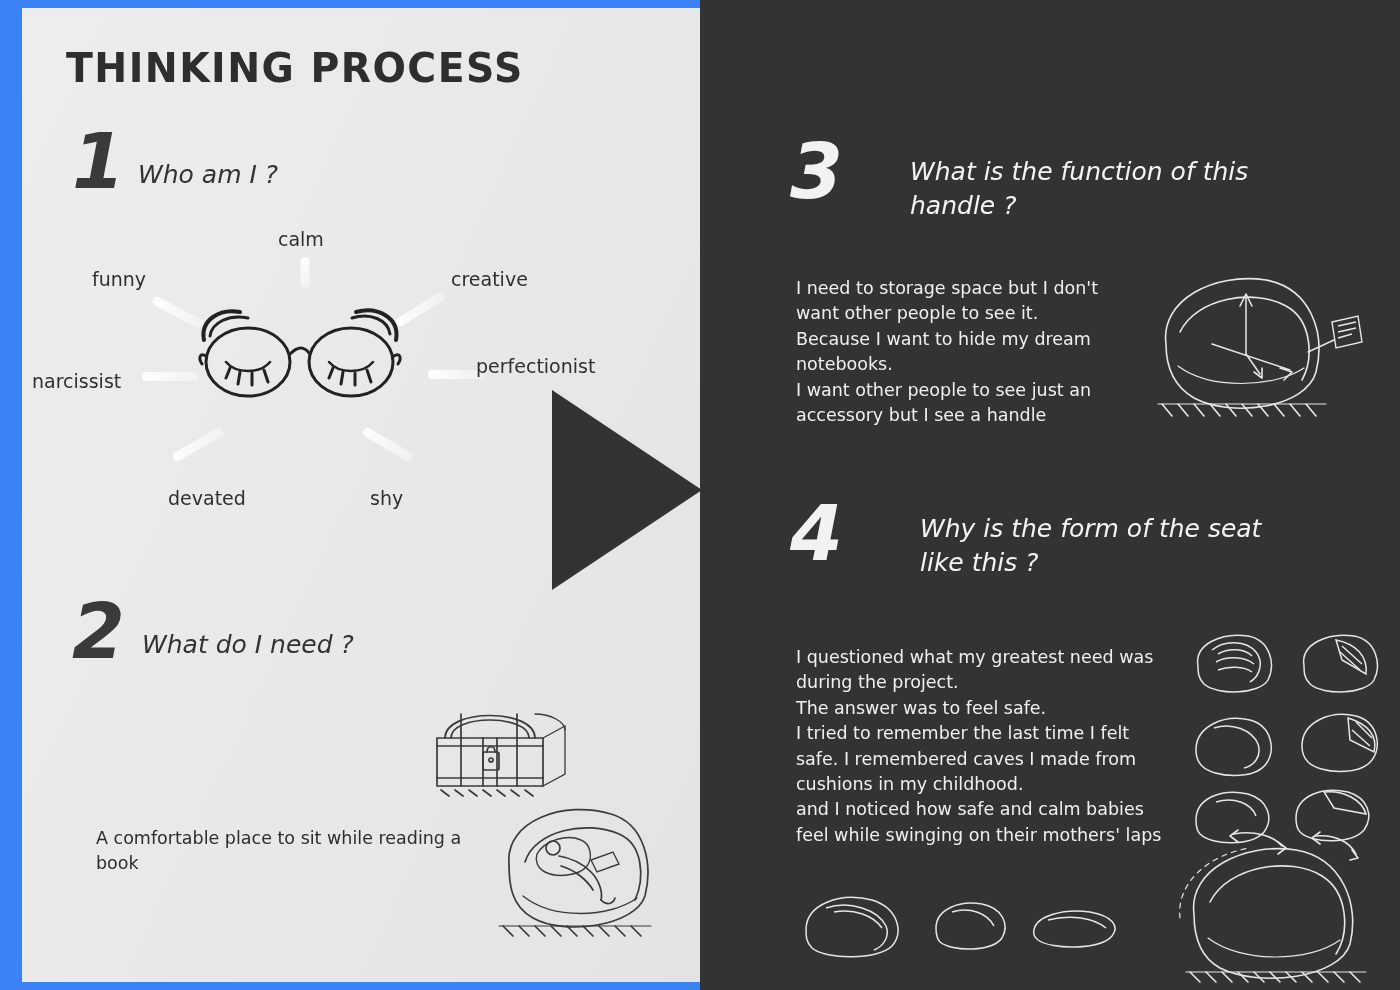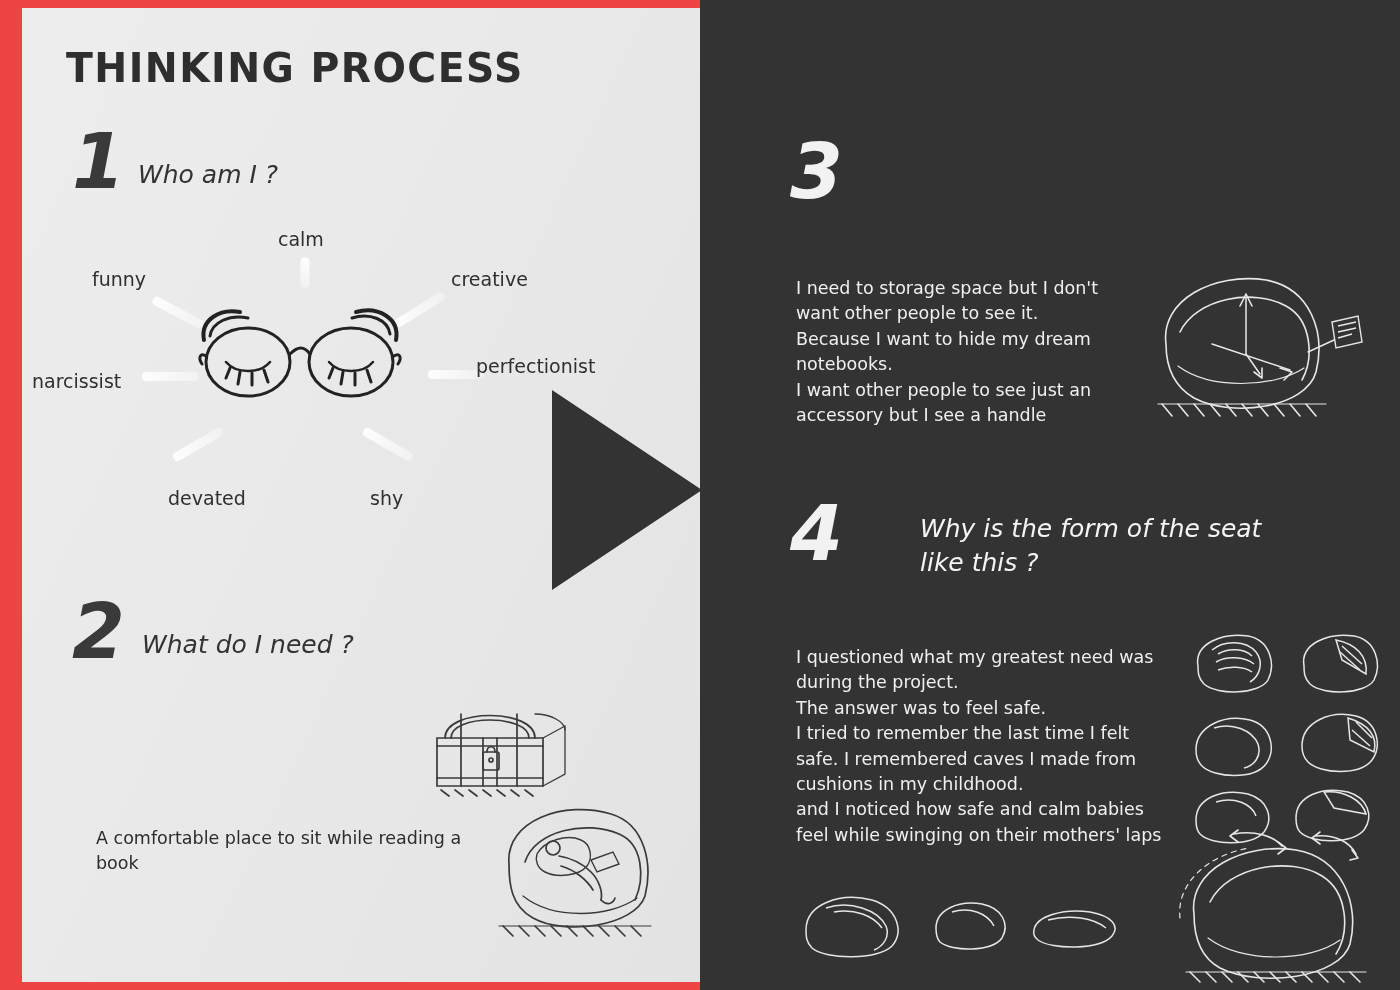--- a/index.html
+++ b/index.html
@@ -5,21 +5,21 @@
   * { box-sizing: border-box; margin: 0; padding: 0; }
   html, body {
     width: 1400px; height: 990px;
     font-family: "DejaVu Sans", sans-serif;
     overflow: hidden;
     background: #ffffff;
   }
   #board {
     position: relative;
     width: 1400px; height: 990px;
-    background: #ef4444;
+    background: #3b82f6;
     text-decoration: underline;
   }
   
   .left-panel {
     position: absolute;
     left: 22px; top: 8px;
     width: 680px; height: 974px;
     background: linear-gradient(115deg,#ededed 0%, #e9e9e9 45%, #e3e3e3 100%);
   }
   
@@ -185,20 +185,21 @@
         <path d="M66,66 C80,70 92,80 98,90"></path>
         <path d="M96,60 L118,52 L124,64 L102,72 Z" stroke-width="1.4"></path>
         <path d="M106,100 C112,106 118,104 120,98"></path>
         <path d="M8,126 L18,136 M24,126 L34,136 M40,126 L50,136 M56,126 L66,136 M72,126 L82,136 M88,126 L98,136 M104,126 L114,136 M120,126 L130,136 M136,126 L146,136"></path>
         <path d="M4,126 L156,126" stroke-width="1.2"></path>
       </g>
     </svg>
   </div>
 
   <div class="step-num light" style="left:790px; top:138px;">3</div>
+  <div class="step-q light" style="left:910px; top:155px; width:360px;">What is the function of this handle ?</div>
 
   <div class="body-text light" style="left:796px; top:276px; width:330px;">I need to storage space but I don't
 want other people to see it.
 Because I want to hide my dream
 notebooks.
 I want other people to see just an
 accessory but I see a handle</div>
 
   <div class="sketch" style="left:1150px; top:262px;">
     <svg width="220" height="180" viewBox="0 0 220 180">

